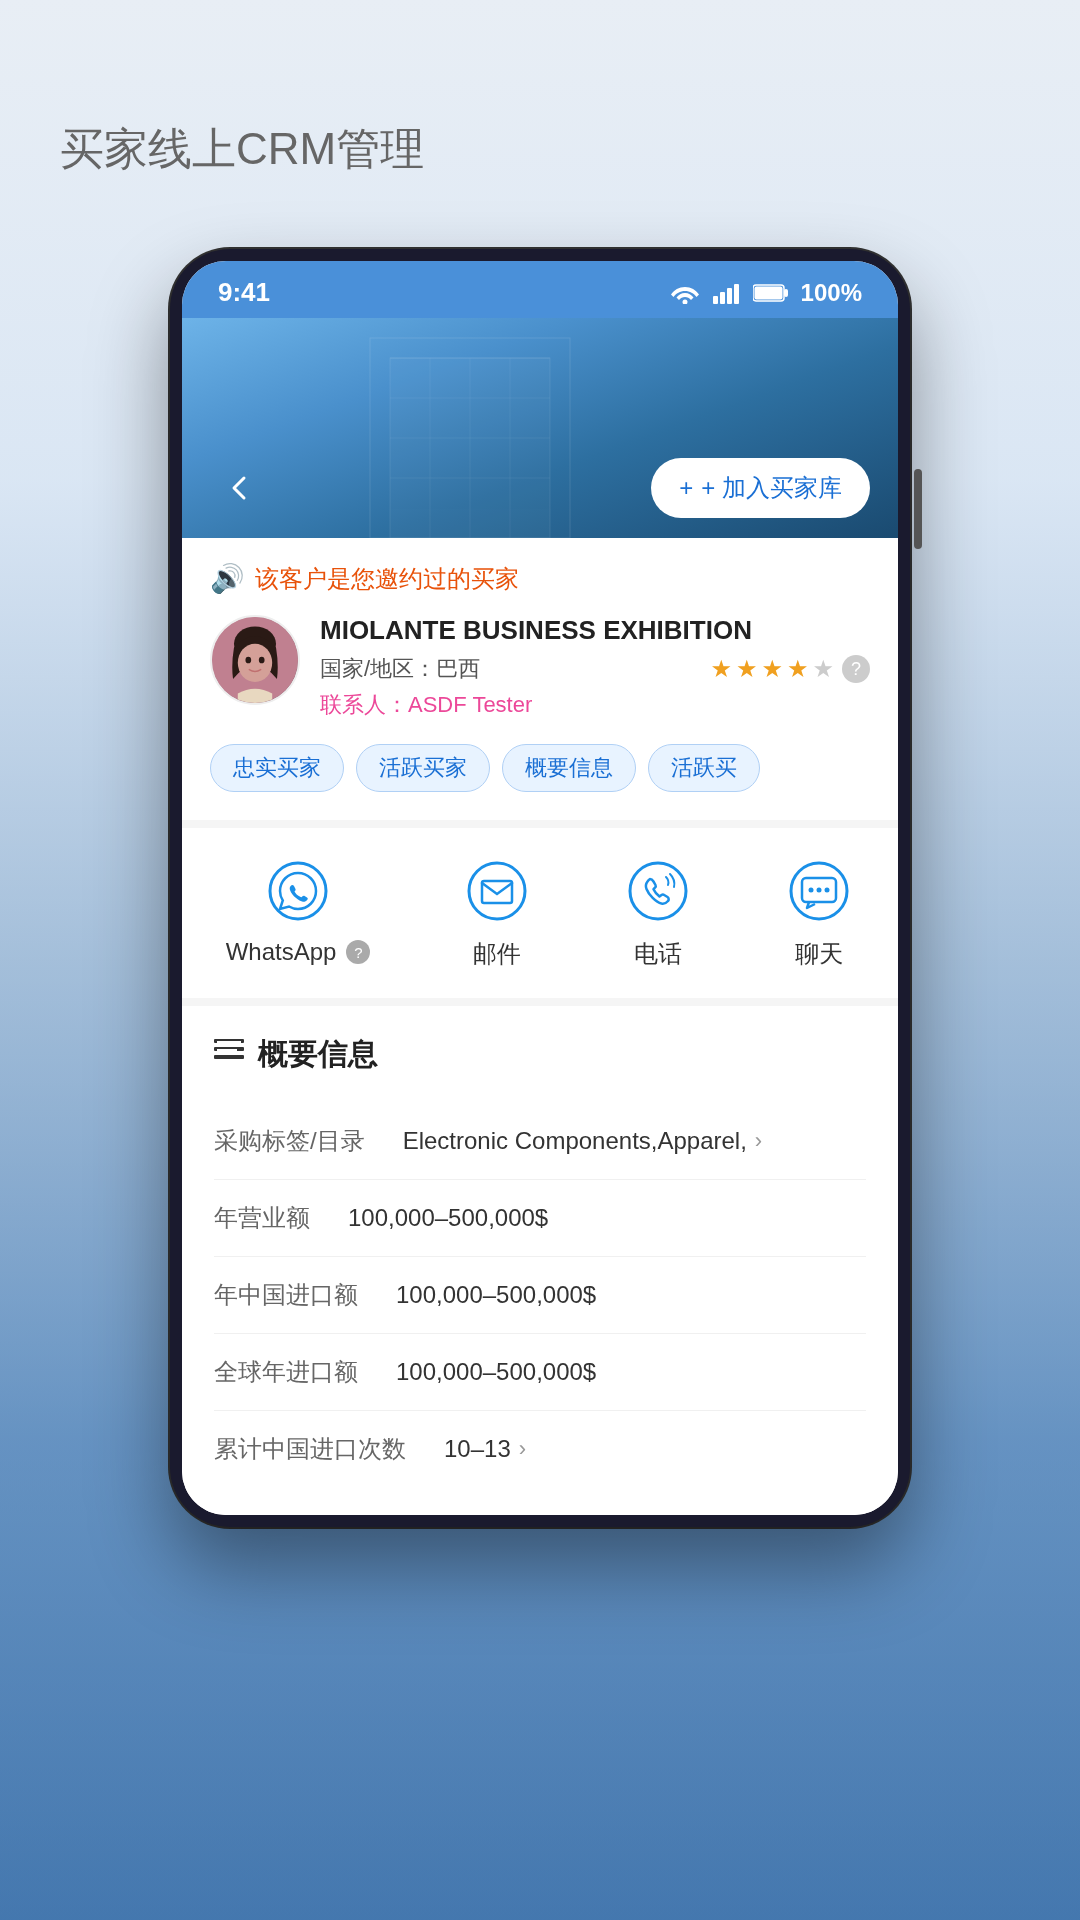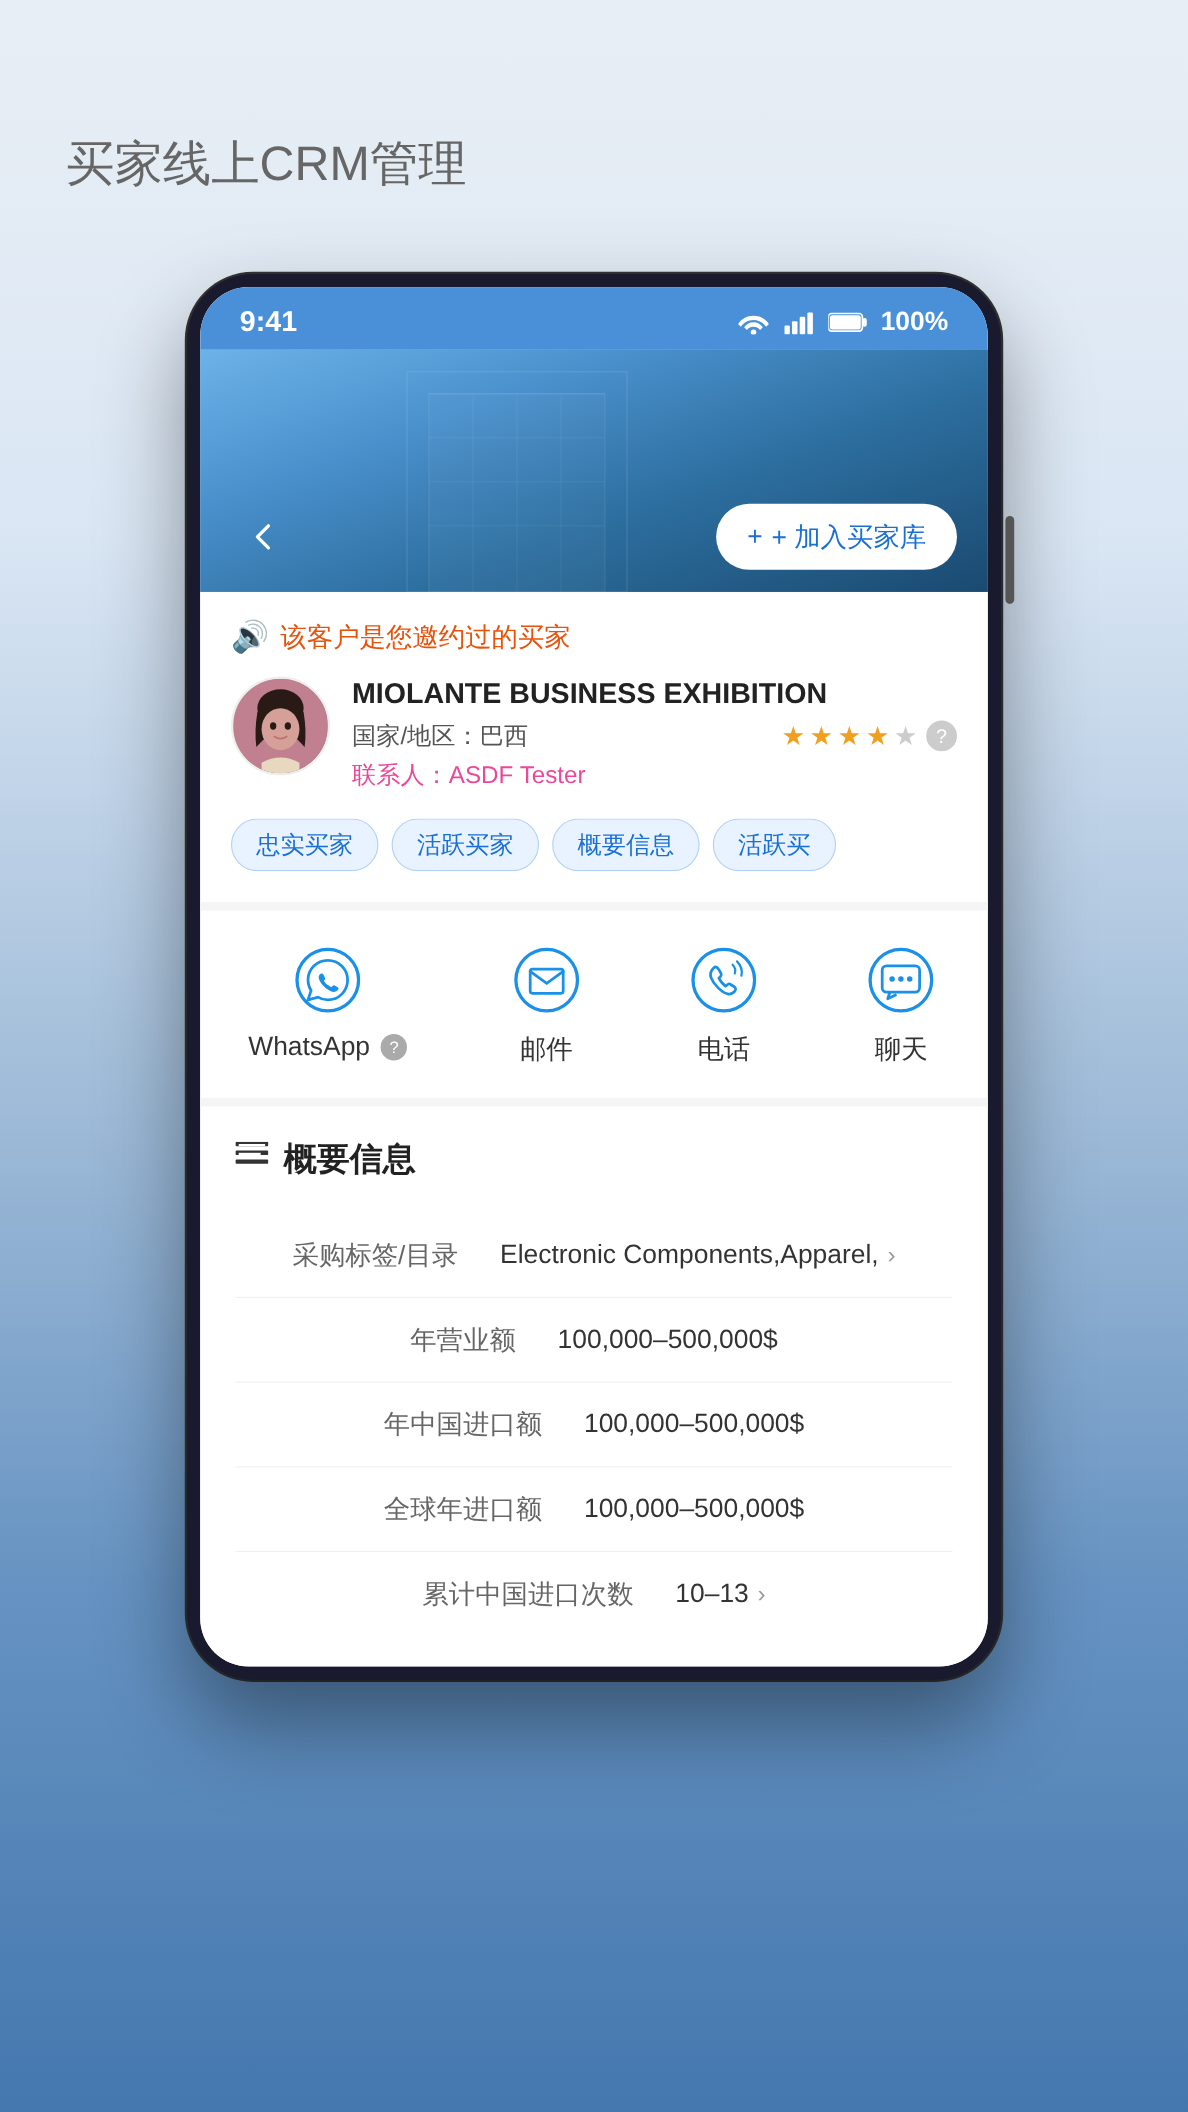--- a/index.html
+++ b/index.html
@@ -303,21 +303,21 @@
       align-items: center;
       gap: 14px;
       font-size: 30px;
       font-weight: 600;
       color: #222;
       margin-bottom: 28px;
     }
 
     .info-row {
       display: flex;
-      justify-content: center;
+      justify-content: flex-start;
       align-items: center;
       padding: 22px 0;
       border-bottom: 1px solid #f0f0f0;
       gap: 18px;
     }
 
     .info-row:last-child {
       border-bottom: none;
     }
 

